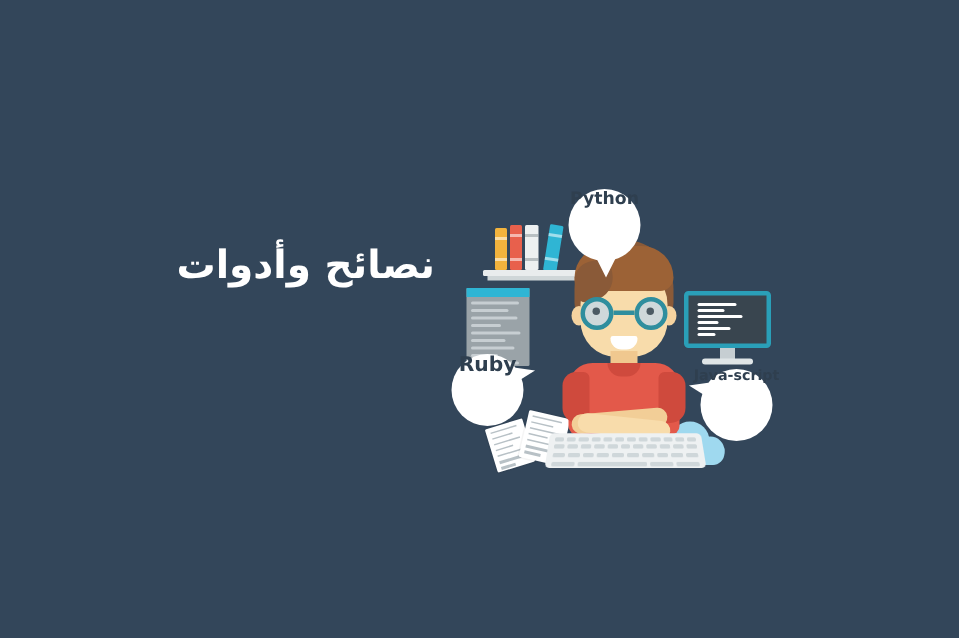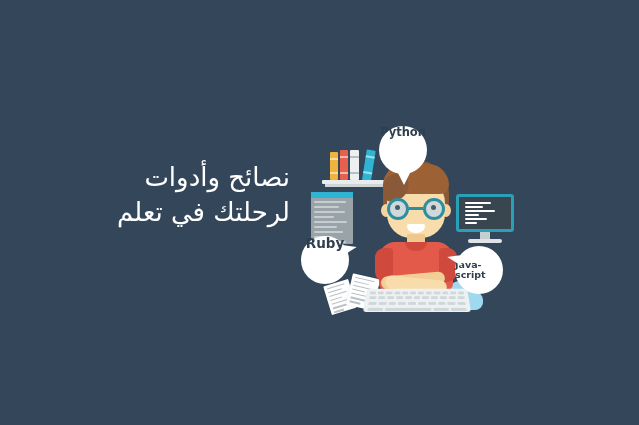--- a/index.html
+++ b/index.html
@@ -29,21 +29,21 @@
     top: 160px;
     width: 250px;
     text-align: right;
     direction: rtl;
     color: #ffffff;
     line-height: 1.33;
   }
   .headline-line {
     display: block;
     font-size: 26px;
-    font-weight: 400;
+    font-weight: 700;
     letter-spacing: 0px;
     white-space: nowrap;
   }
   .headline-line.bold {
     font-weight: 700;
     font-size: 26px;
   }
 
   
   #illustration {
@@ -106,24 +106,24 @@
   }
   #bubble-ruby .tail {
     right: -7px; top: 10px;
     border-left: 13px solid #ffffff;
     border-bottom: 11px solid transparent;
     transform: rotate(8deg);
   }
 
   
   #bubble-js {
-    left: 160px; top: 134px;
+    left: 172px; top: 134px;
     width: 48px; height: 48px;
     font-size: 9.5px;
-    flex-direction: column;
+    flex-direction: row;
   }
   #bubble-js .tail {
     left: -7px; top: 10px;
     border-right: 13px solid #ffffff;
     border-bottom: 11px solid transparent;
     transform: rotate(-8deg);
   }
 
   
   #bookshelf { left: 27px; top: 32px; width: 66px; height: 40px; }
@@ -391,21 +391,20 @@
   }
   #keyboard .key.wide { flex: 3; }
 </style>
 </head>
 <body style="background: rgb(51, 70, 90);">
 
 <div id="banner">
 
   <div id="headline">
     <span class="headline-line">نصائح وأدوات</span>
-    <span class="headline-line">لرحلتك في تعلم</span>
   </div>
 
   <div id="illustration">
 
     <div id="bookshelf">
       <div class="book" id="book-1">
           <span class="band" style="top:6px"></span>
           <span class="band" style="top:20px"></span>
         </div>
       <div class="book" id="book-2">

